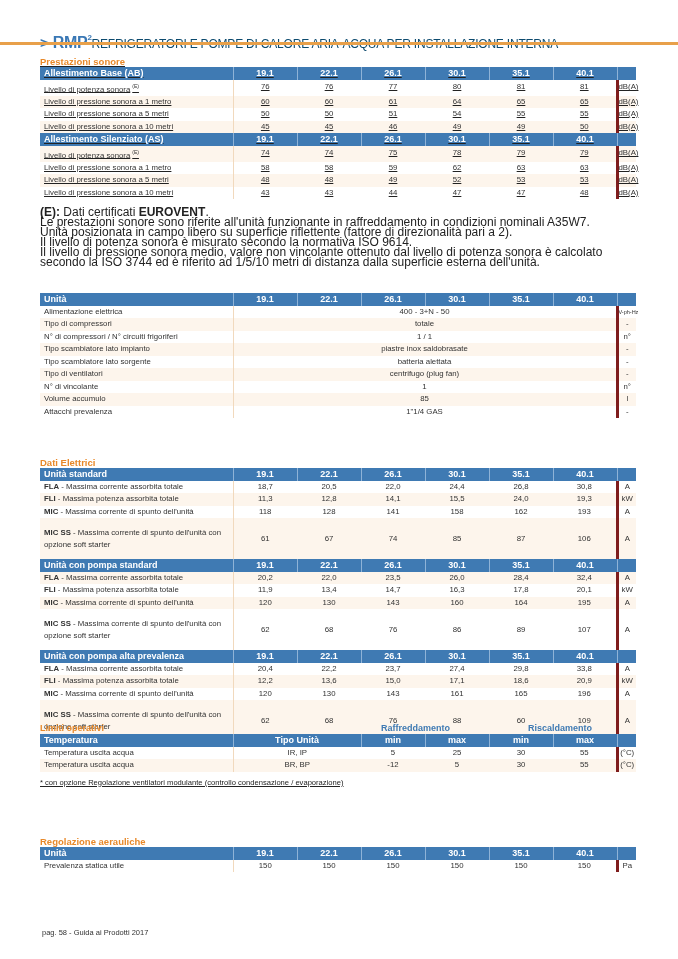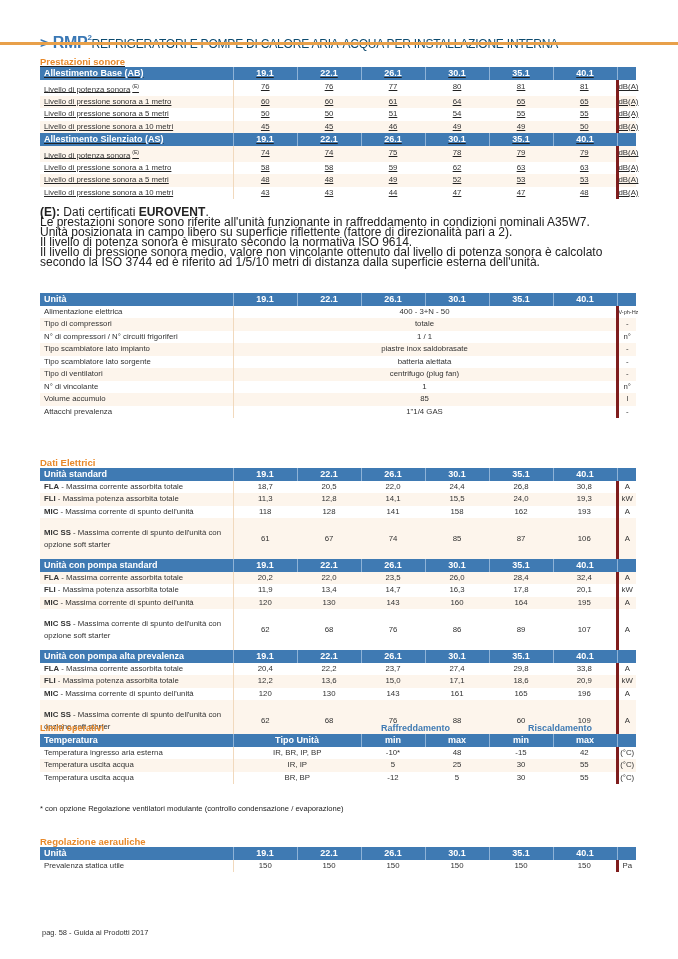--- a/index.html
+++ b/index.html
@@ -29,21 +29,21 @@
   td.c1 { border-left: 1px solid #f1d9bd; }
   tr.tall td { height: 41px; line-height: 12px; }
   tr.tall td:first-child { white-space: normal; }
   .b { font-weight: bold; }
 
   .notes { position: absolute; left: 40px; top: 207px; width: 600px; font-size: 12px; line-height: 10px; color: #222; }
   .notes b { font-weight: bold; }
 
   .op-sub { position: relative; height: 11px; }
   .op-sub span { position: absolute; top: 0; color: #3f7ab3; font-weight: bold; font-size: 9px; }
-  .footnote { font-size: 7.6px; color: #222; margin-top: 20px; }
+  .footnote { font-size: 7.6px; color: #222; margin-top: 6px; text-decoration: underline; }
 
   .footer { position: absolute; left: 42px; top: 928px; font-size: 7.5px; color: #333; }
 </style>
 </head>
 <body>
 
 <div class="header">
   <span class="arrow">&gt;</span>
   <span class="brand"><span>RMP</span><sup>2</sup></span>
   <span class="title">REFRIGERATORI E POMPE DI CALORE ARIA-ACQUA PER INSTALLAZIONE INTERNA</span>
@@ -436,29 +436,20 @@
         <tr class="hdr">
           <th>Temperatura</th>
           <th>Tipo Unità</th>
           <th>min</th>
           <th>max</th>
           <th>min</th>
           <th>max</th>
           <th></th>
         </tr>
         <tr class="row">
-          <td>Temperatura ingresso aria esterna</td>
-          <td class="c1">IR, BR, IP, BP</td>
-          <td>-10*</td>
-          <td>48</td>
-          <td>-15</td>
-          <td>42</td>
-          <td class="unit">(°C)</td>
-        </tr>
-        <tr class="row">
           <td>Temperatura uscita acqua</td>
           <td class="c1">IR, IP</td>
           <td>5</td>
           <td>25</td>
           <td>30</td>
           <td>55</td>
           <td class="unit">(°C)</td>
         </tr>
         <tr class="row">
           <td>Temperatura uscita acqua</td>

